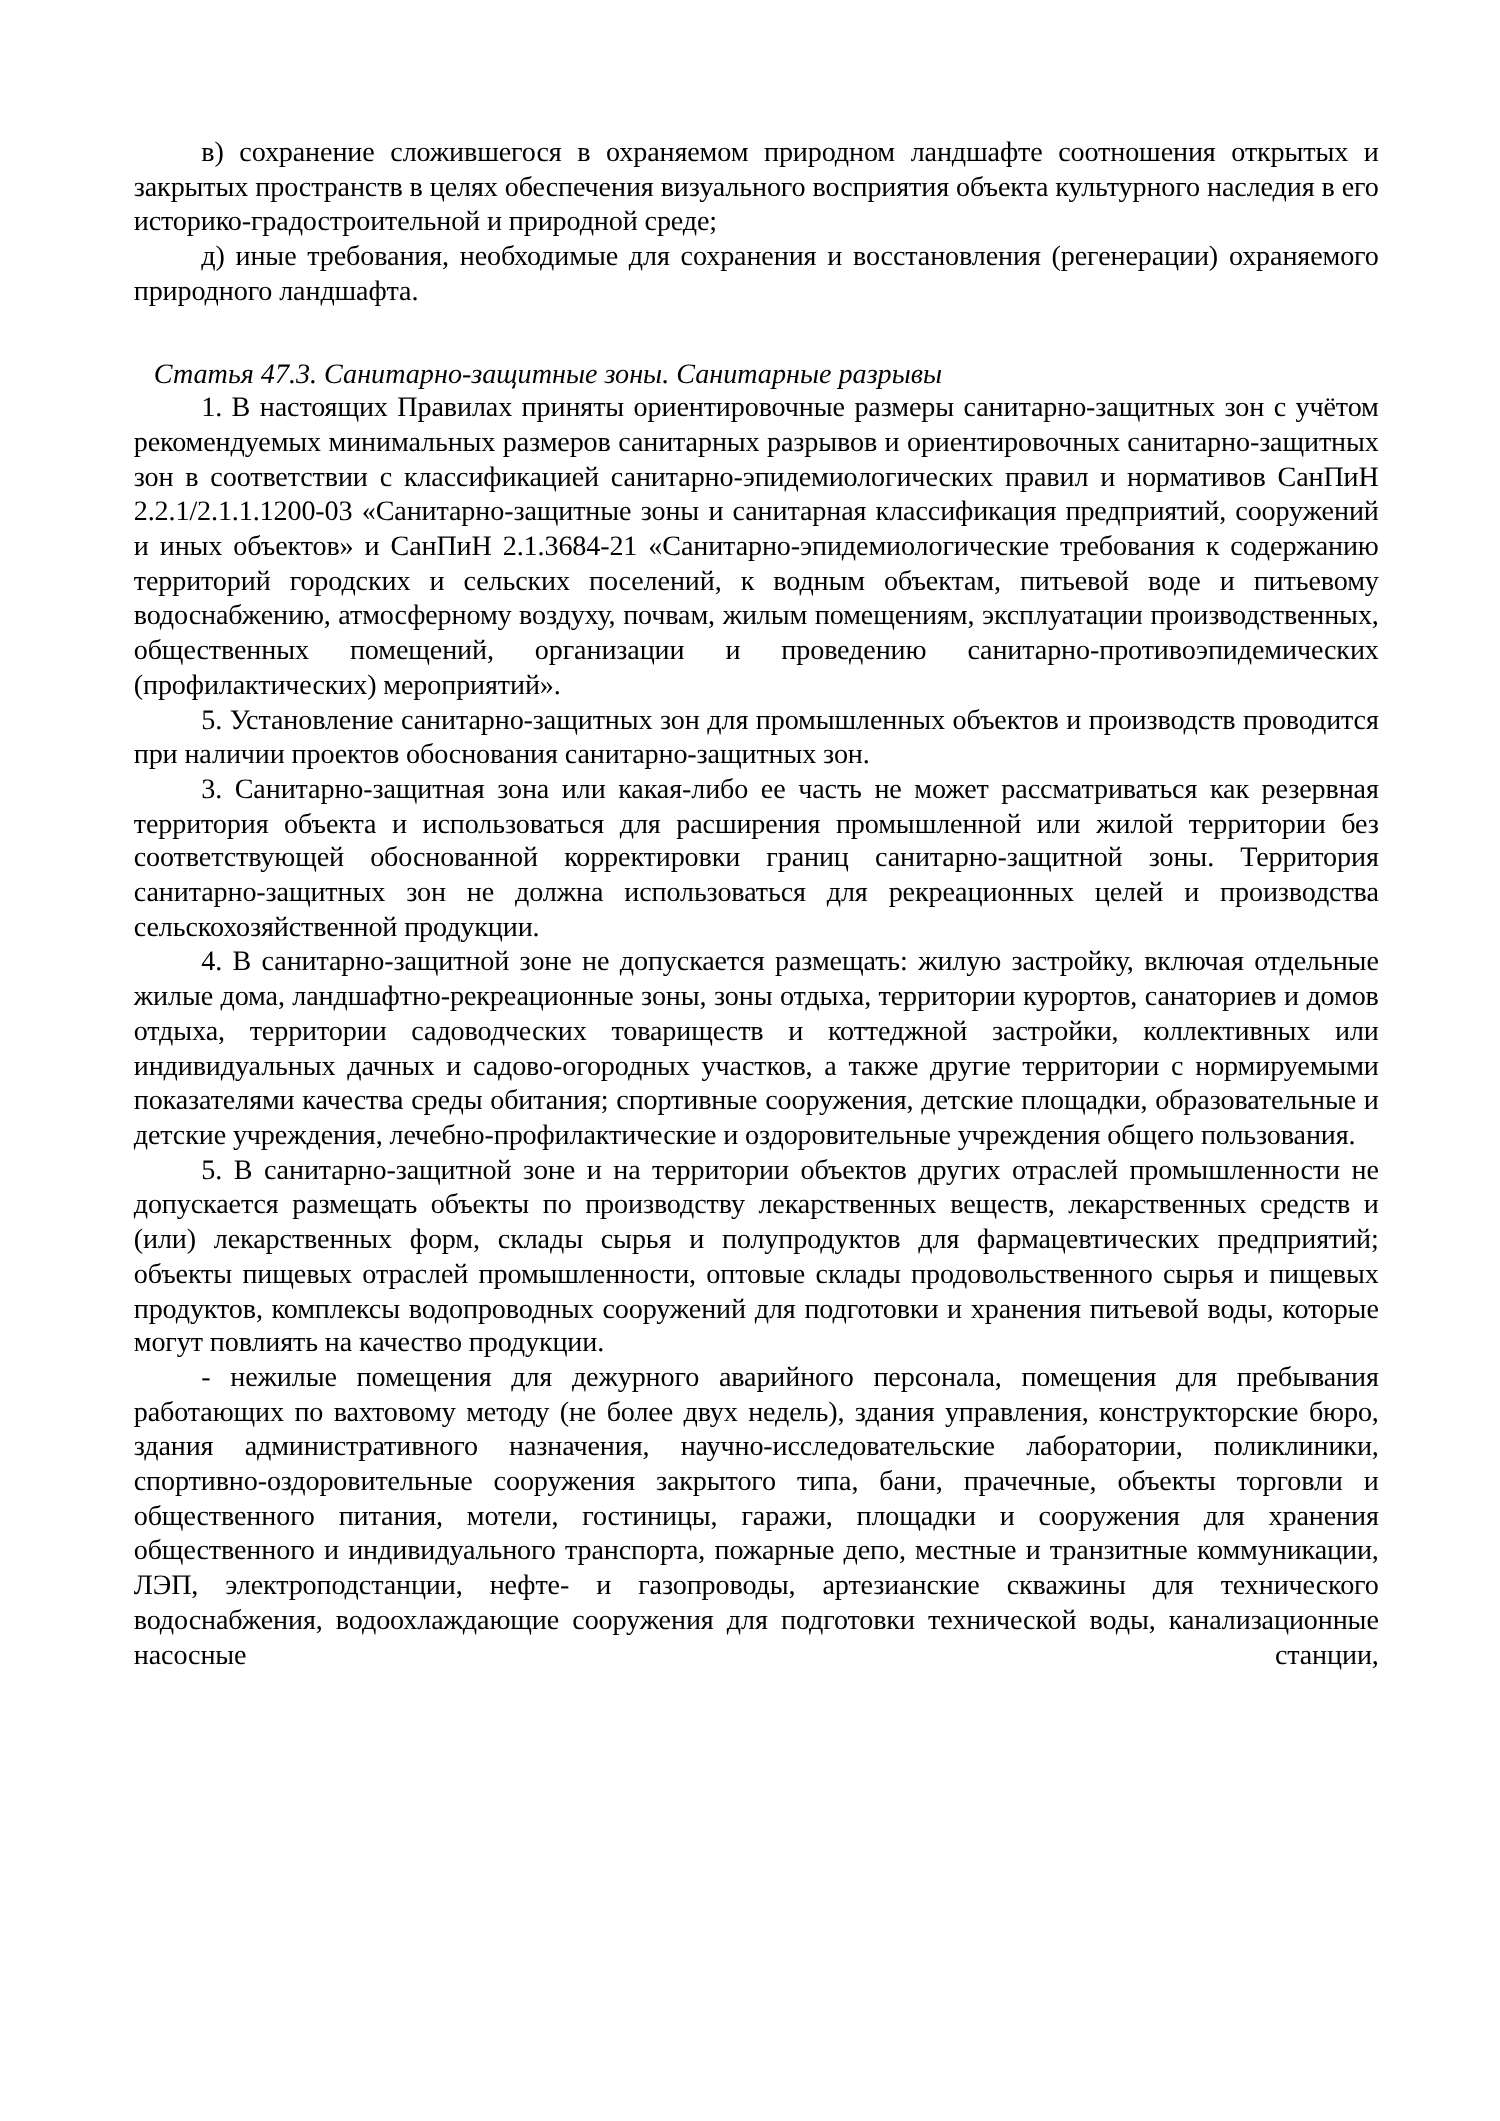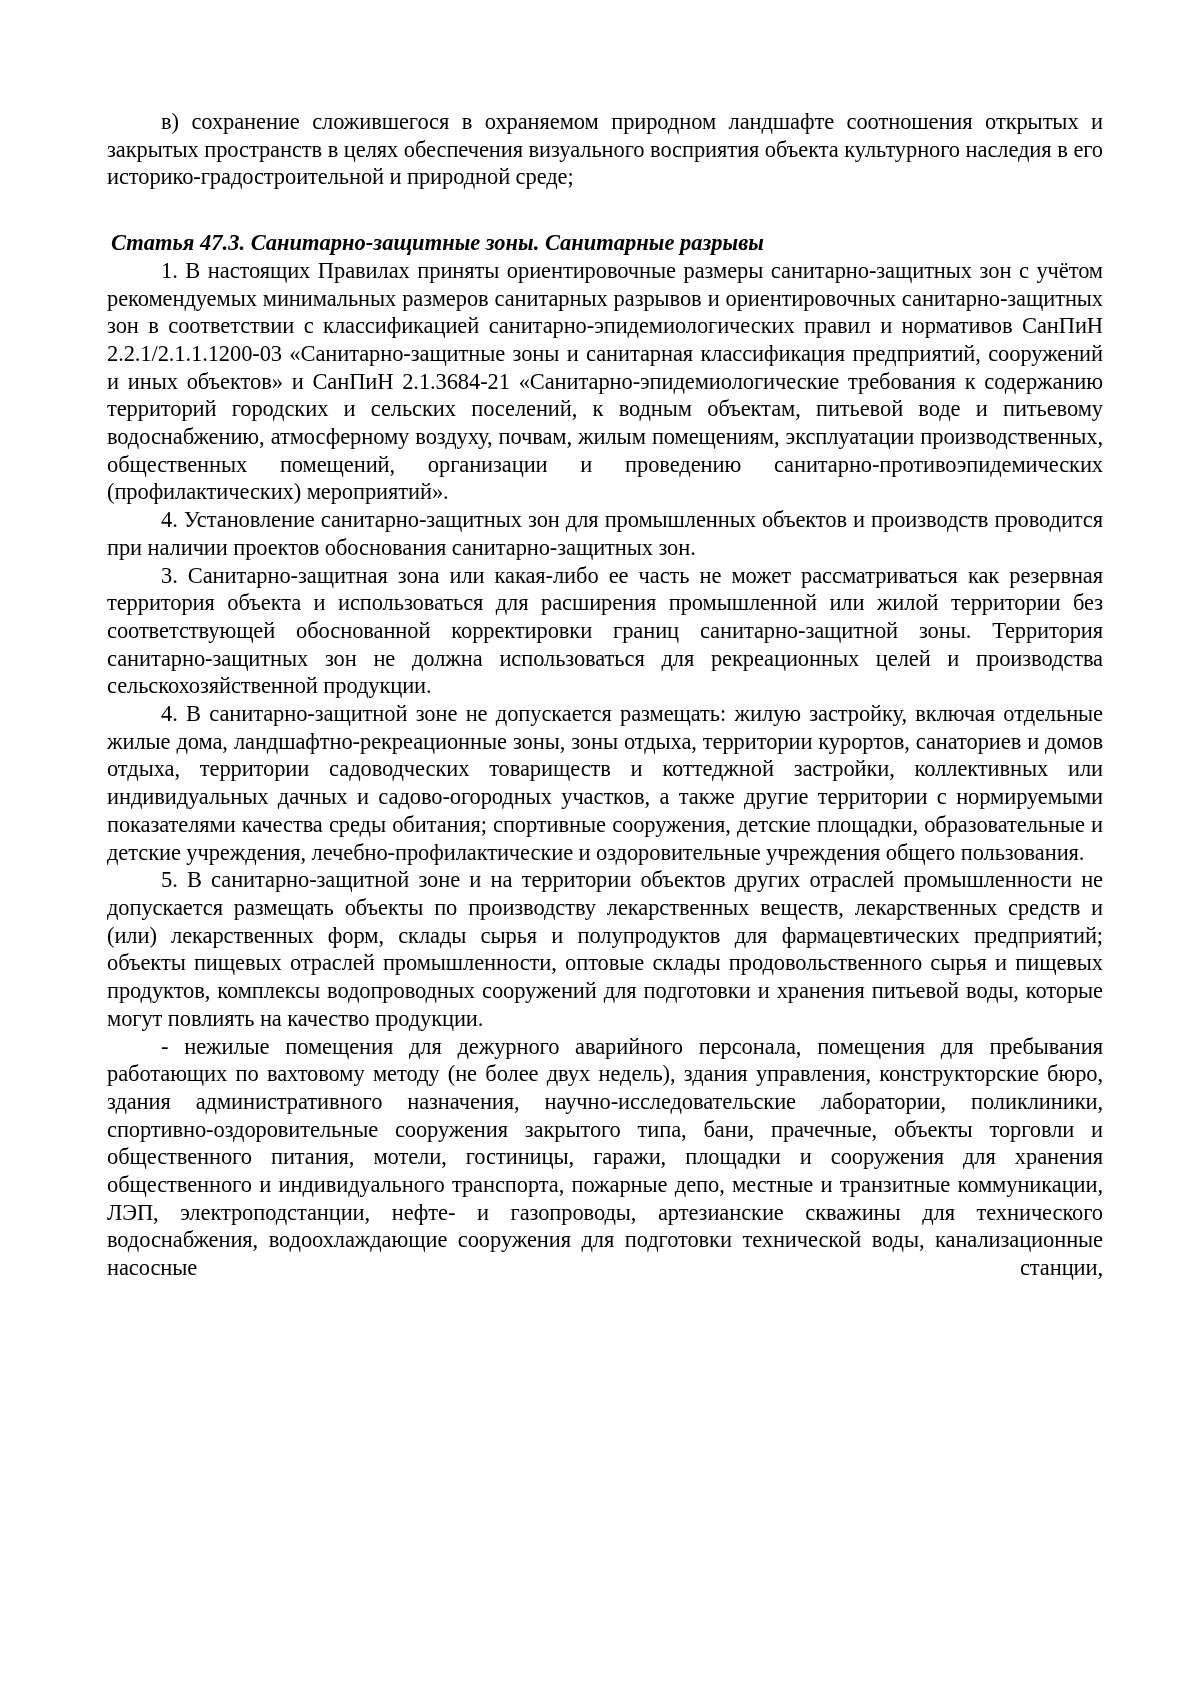--- a/index.html
+++ b/index.html
@@ -21,24 +21,24 @@
   }
   .body-text p.para {
     margin: 0;
     font-size: 22.5px;
     line-height: 27.7px;
     text-align: justify;
     text-indent: 54px;
     letter-spacing: -0.1px;
   }
   .body-text p.heading {
-    margin: 38px 0 0 4px;
+    margin: 38px 0 0 16px;
     font-size: 22.5px;
     line-height: 27.7px;
-    font-weight: bold;
+    font-weight: normal;
     font-style: italic;
     text-align: left;
     text-indent: 0;
   }
   
   .body-text p.para:last-child {
     text-align-last: justify;
   }
   .footer {
     position: absolute;
@@ -50,22 +50,23 @@
     line-height: 26px;
     color: #a21caf;
   }
 </style>
 </head>
 <body>
 
 <div class="page">
   <div class="body-text">
       <p class="para">в) сохранение сложившегося в охраняемом природном ландшафте соотношения открытых и закрытых пространств в целях обеспечения визуального восприятия объекта культурного наследия в его историко-градостроительной и природной среде;</p>
+      <p class="para">д) иные требования, необходимые для сохранения и восстановления (регенерации) охраняемого природного ландшафта.</p>
       <p class="heading">Статья 47.3. Санитарно-защитные зоны. Санитарные разрывы</p>
       <p class="para">1. В настоящих Правилах приняты ориентировочные размеры санитарно-защитных зон с учётом рекомендуемых минимальных размеров санитарных разрывов и ориентировочных санитарно-защитных зон в соответствии с классификацией санитарно-эпидемиологических правил и нормативов СанПиН 2.2.1/2.1.1.1200-03 «Санитарно-защитные зоны и санитарная классификация предприятий, сооружений и иных объектов» и СанПиН 2.1.3684-21 «Санитарно-эпидемиологические требования к содержанию территорий городских и сельских поселений, к водным объектам, питьевой воде и питьевому водоснабжению, атмосферному воздуху, почвам, жилым помещениям, эксплуатации производственных, общественных помещений, организации и проведению санитарно-противоэпидемических (профилактических) мероприятий».</p>
-      <p class="para">4. Установление санитарно-защитных зон для промышленных объектов и производств проводится при наличии проектов обоснования санитарно-защитных зон.</p>
+      <p class="para">5. Установление санитарно-защитных зон для промышленных объектов и производств проводится при наличии проектов обоснования санитарно-защитных зон.</p>
       <p class="para">3. Санитарно-защитная зона или какая-либо ее часть не может рассматриваться как резервная территория объекта и использоваться для расширения промышленной или жилой территории без соответствующей обоснованной корректировки границ санитарно-защитной зоны. Территория санитарно-защитных зон не должна использоваться для рекреационных целей и производства сельскохозяйственной продукции.</p>
       <p class="para">4. В санитарно-защитной зоне не допускается размещать: жилую застройку, включая отдельные жилые дома, ландшафтно-рекреационные зоны, зоны отдыха, территории курортов, санаториев и домов отдыха, территории садоводческих товариществ и коттеджной застройки, коллективных или индивидуальных дачных и садово-огородных участков, а также другие территории с нормируемыми показателями качества среды обитания; спортивные сооружения, детские площадки, образовательные и детские учреждения, лечебно-профилактические и оздоровительные учреждения общего пользования.</p>
       <p class="para">5. В санитарно-защитной зоне и на территории объектов других отраслей промышленности не допускается размещать объекты по производству лекарственных веществ, лекарственных средств и (или) лекарственных форм, склады сырья и полупродуктов для фармацевтических предприятий; объекты пищевых отраслей промышленности, оптовые склады продовольственного сырья и пищевых продуктов, комплексы водопроводных сооружений для подготовки и хранения питьевой воды, которые могут повлиять на качество продукции.</p>
       <p class="para">- нежилые помещения для дежурного аварийного персонала, помещения для пребывания работающих по вахтовому методу (не более двух недель), здания управления, конструкторские бюро, здания административного назначения, научно-исследовательские лаборатории, поликлиники, спортивно-оздоровительные сооружения закрытого типа, бани, прачечные, объекты торговли и общественного питания, мотели, гостиницы, гаражи, площадки и сооружения для хранения общественного и индивидуального транспорта, пожарные депо, местные и транзитные коммуникации, ЛЭП, электроподстанции, нефте- и газопроводы, артезианские скважины для технического водоснабжения, водоохлаждающие сооружения для подготовки технической воды, канализационные насосные станции,</p>
     </div>
   <div class="footer">64</div>
 </div>
 
 </body></html>

